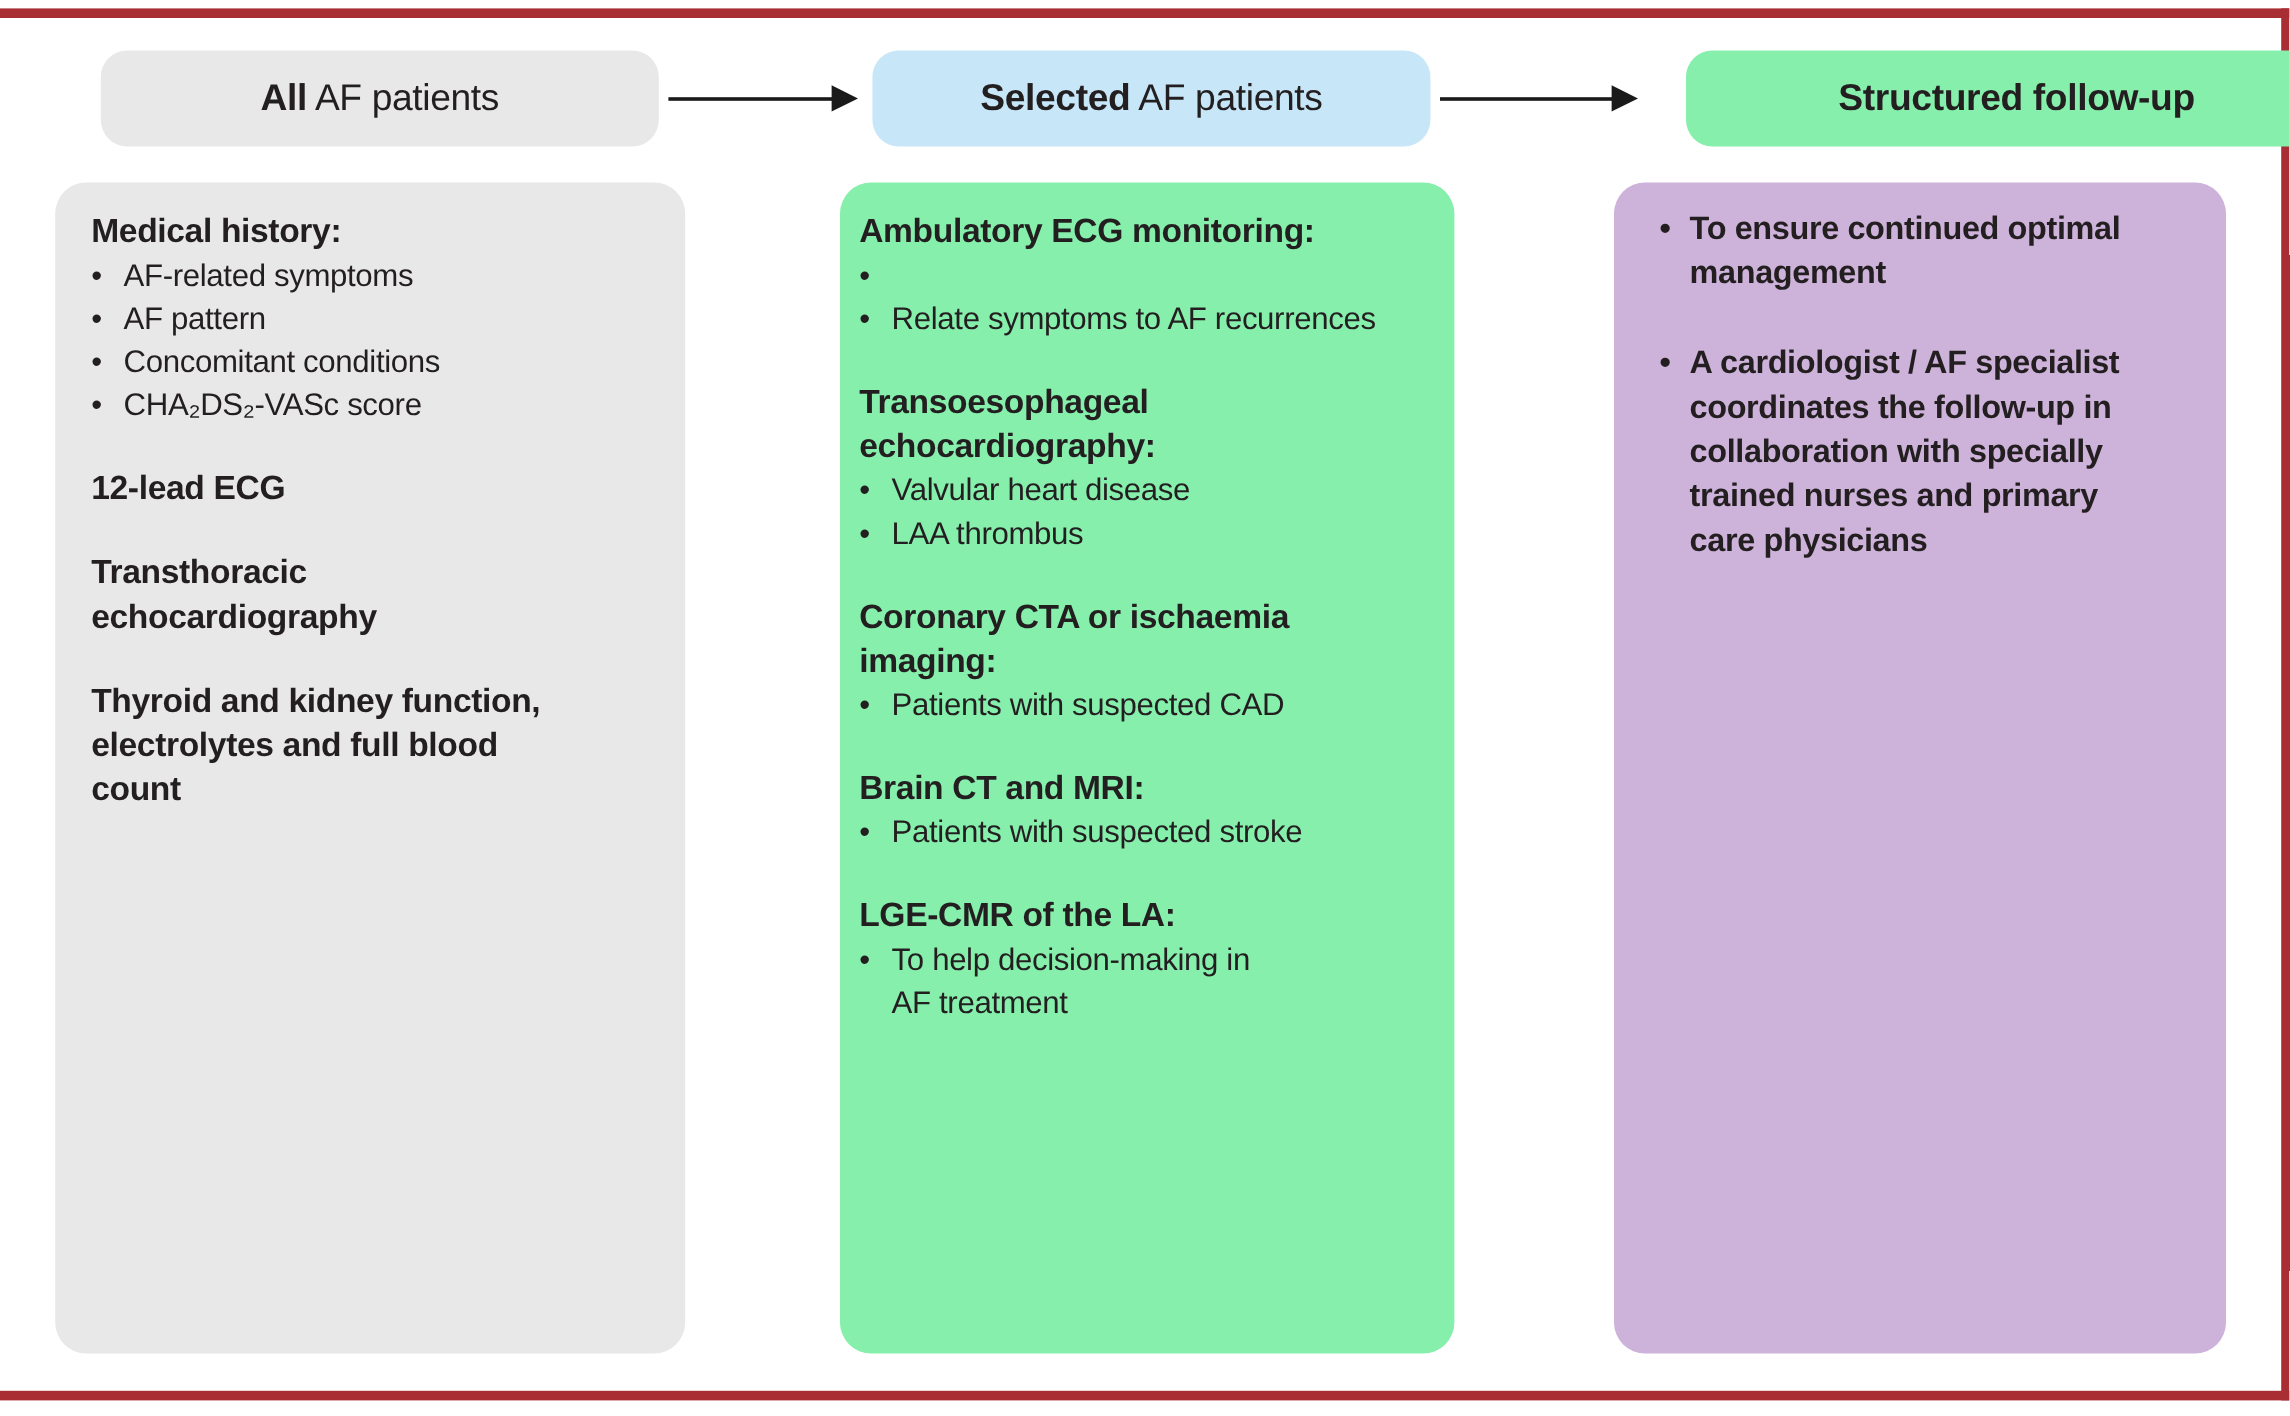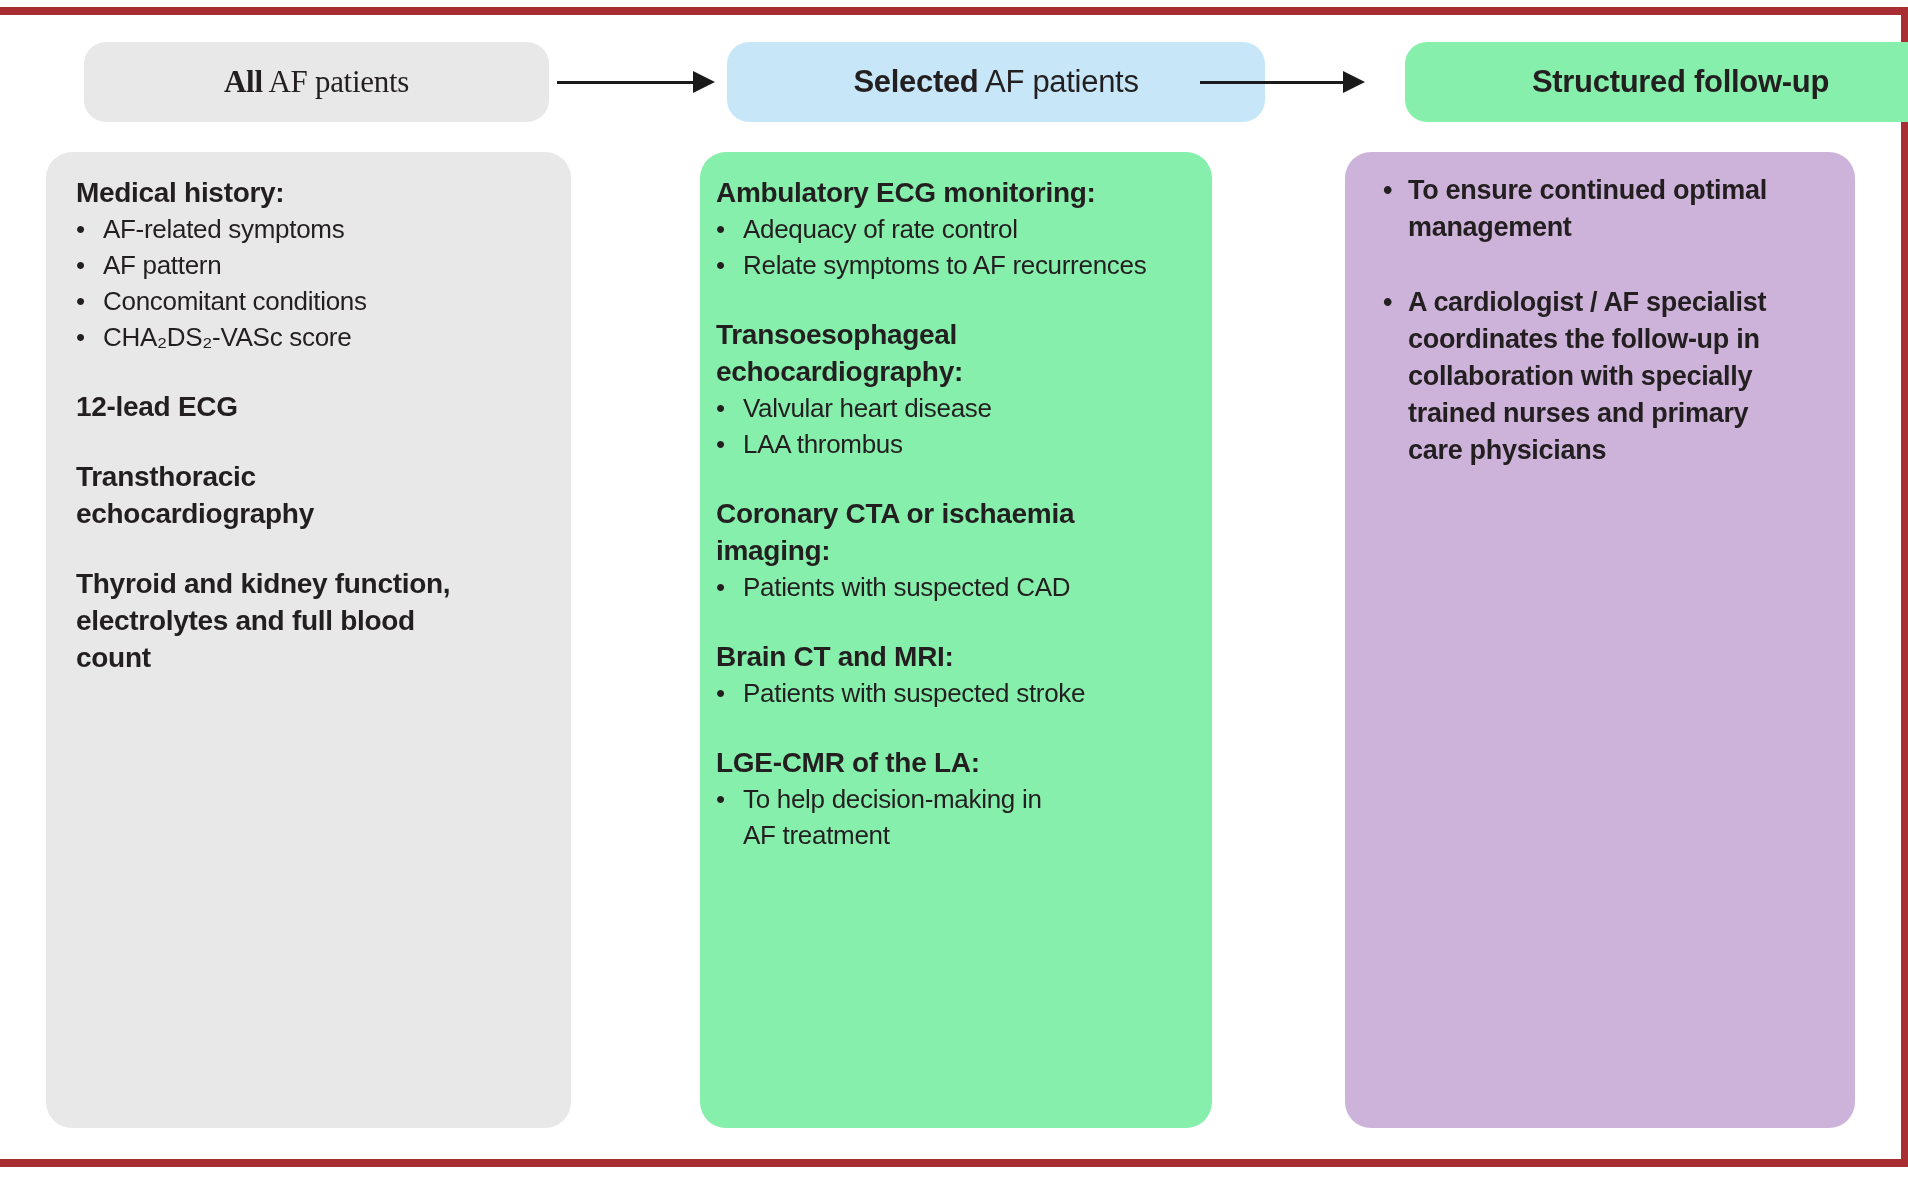--- a/index.html
+++ b/index.html
@@ -24,22 +24,22 @@
     top: 42px;
     height: 80px;
     border-radius: 22px;
     display: flex;
     align-items: center;
     justify-content: center;
     font-size: 31px;
     white-space: pre;
   }
   .pill .b { font-weight: 700; }
-  .pill-all      { left: 84px;   width: 465px; background: #e8e8e8; font-family: Liberation Serif, serif; }
-  .pill-selected { left: 727px;  width: 538px; background: #c7e7f8; }
+  .pill-all      { left: 84px;   width: 465px; background: #e8e8e8; }
+  .pill-selected { left: 727px;  width: 465px; background: #c7e7f8; }
   .pill-followup { left: 1405px; width: 551px; background: #86efac; font-weight: 700; }
 
   
   .arrow {
     position: absolute;
     top: 81px;
     height: 3px;
     background: #1a1a1a;
   }
   .arrow::after {
@@ -147,21 +147,20 @@
 electrolytes and full blood
 count</div>
     </div>
   </div>
 
   <div class="panel panel-selected">
     <div class="sec">
       <div class="heading">Ambulatory ECG monitoring:</div>
       <div class="bullet">
         <span class="dot">•</span>
-        <span class="btext">Adequacy of rate control</span>
       </div>
       <div class="bullet">
         <span class="dot">•</span>
         <span class="btext">Relate symptoms to AF recurrences</span>
       </div>
     </div>
     <div class="sec">
       <div class="heading">Transoesophageal
 echocardiography:</div>
       <div class="bullet">

